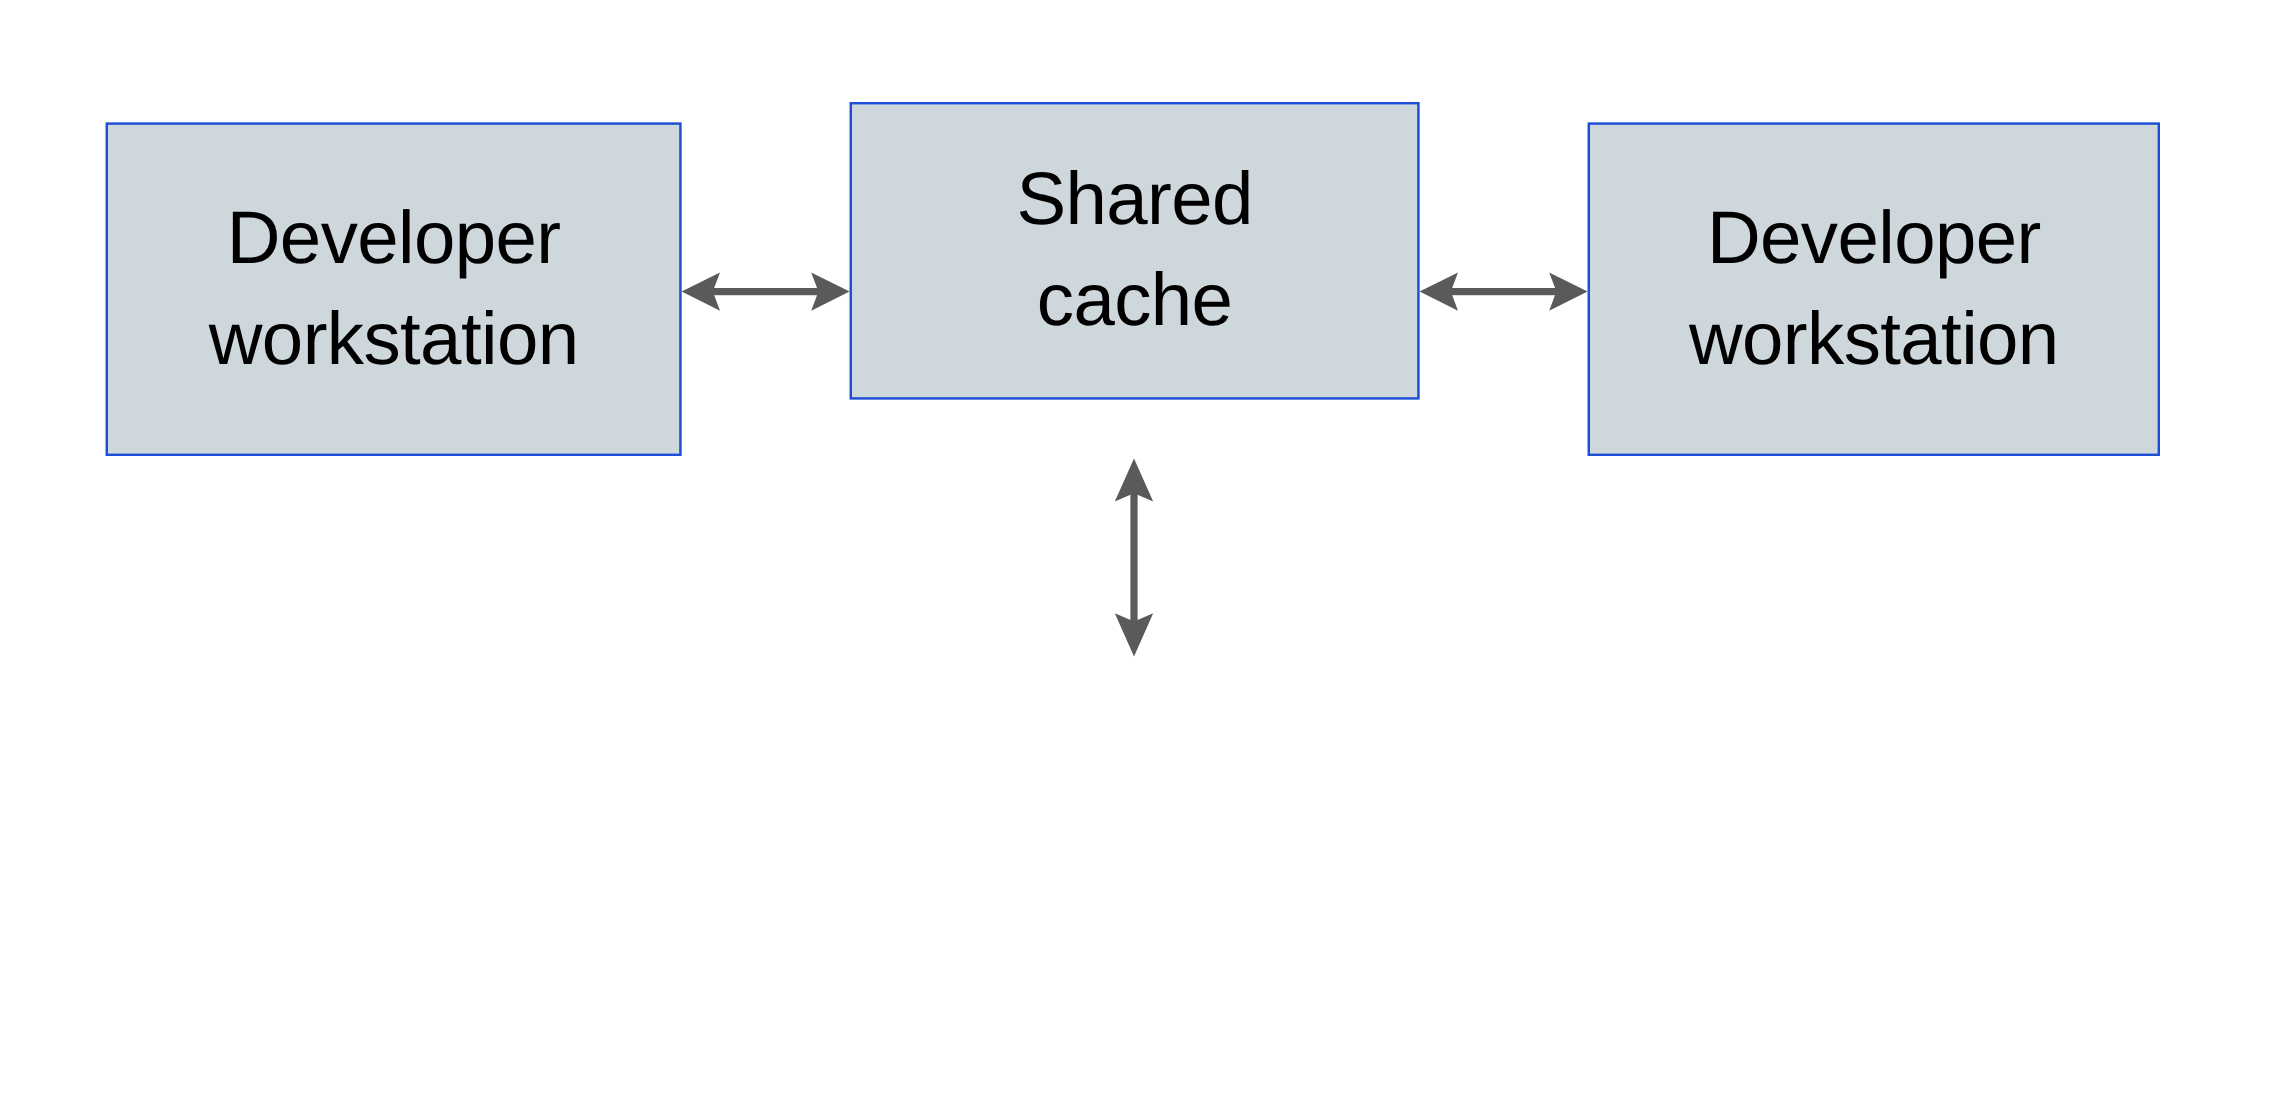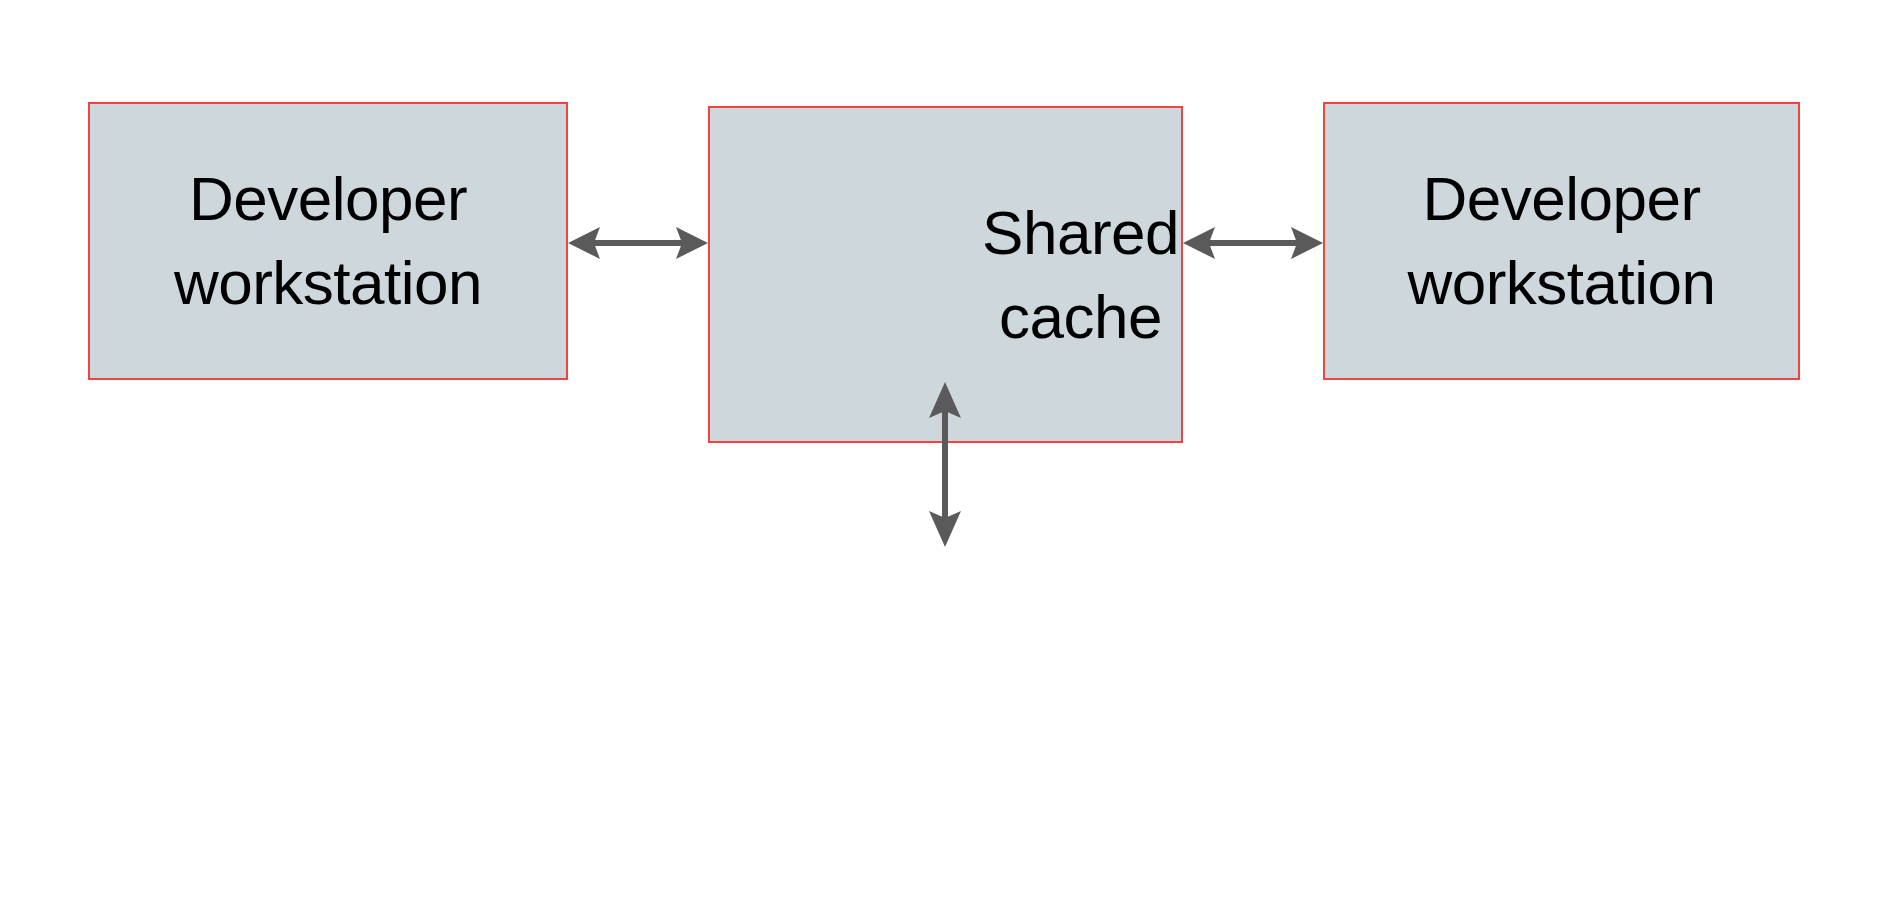--- a/index.html
+++ b/index.html
@@ -16,37 +16,37 @@
   #canvas {
     position: relative;
     width: 1900px;
     height: 922px;
     background: #ffffff;
   }
   .node {
     position: absolute;
     box-sizing: border-box;
     background: #ced8dc;
-    border: 2px solid #ef4444;
+    border: 2px solid #1d4ed8;
     display: flex;
     align-items: center;
     justify-content: center;
     text-align: center;
   }
   .node-label {
     color: #000000;
     font-size: 62px;
     line-height: 84px;
     font-weight: 400;
     letter-spacing: -0.5px;
     white-space: pre-line;
     padding: 0 2px;
   }
   #node-dev-left  { left: 88px;   top: 102px; width: 480px; height: 278px; }
-  #node-cache     { left: 708px;  top: 106px; width: 475px; height: 337px; justify-content: flex-end; }
+  #node-cache     { left: 708px;  top: 85px; width: 475px; height: 248px; }
   #node-dev-right { left: 1323px; top: 102px; width: 477px; height: 278px; }
   #node-ci        { left: 708px;  top: 547px; width: 475px; height: 273px; }
 
   .edge {
     position: absolute;
     overflow: visible;
   }
   #edge-left-cache  { left: 566px; top: 212px; width: 144px; height: 62px; }
   #edge-cache-right { left: 1181px; top: 212px; width: 144px; height: 62px; }
   #edge-cache-ci    { left: 914px; top: 380px; width: 62px; height: 169px; }

